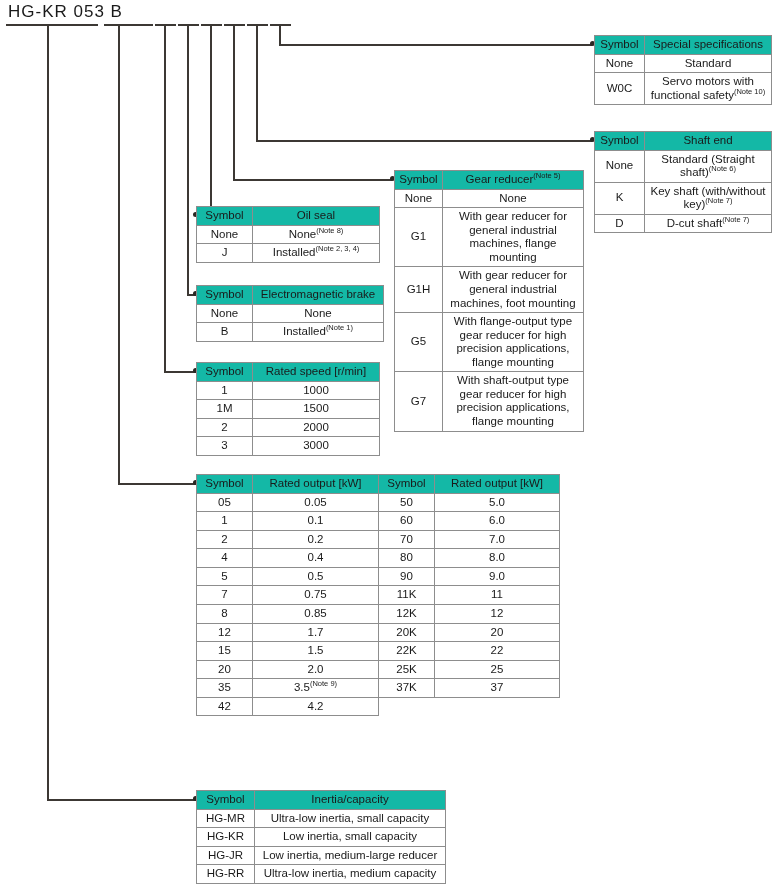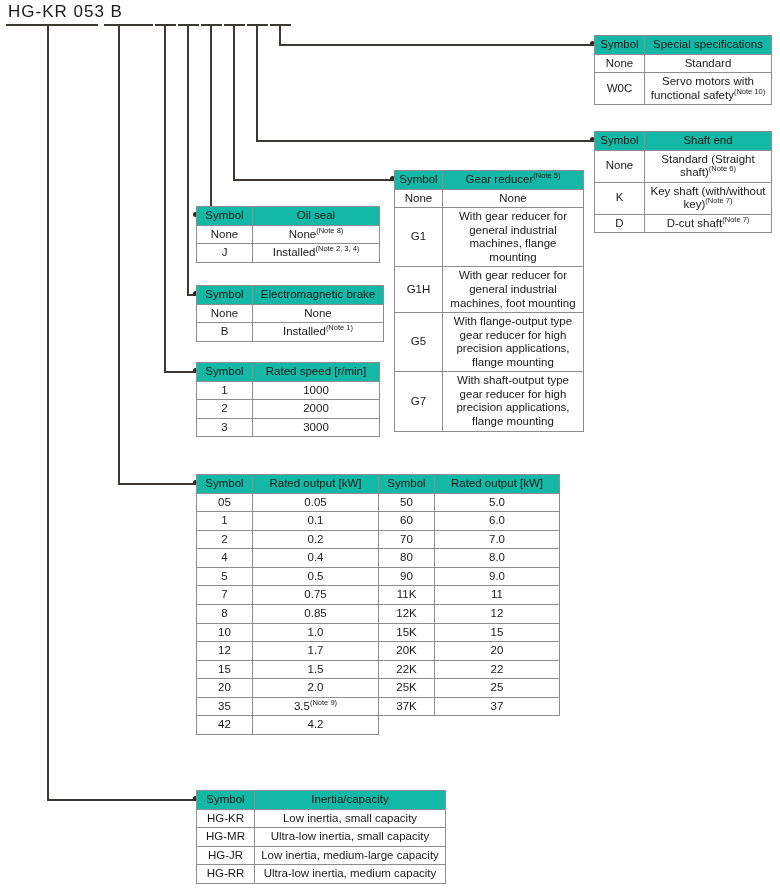--- a/index.html
+++ b/index.html
@@ -224,20 +224,24 @@
     <th>Symbol</th>
     <th>Rated speed [r/min]</th>
   </tr>
     </thead>
   <tbody>
       <tr>
         <td class="sym">1</td>
         <td>1000</td>
       </tr>
       <tr>
+        <td class="sym">1M</td>
+        <td>1500</td>
+      </tr>
+      <tr>
         <td class="sym">2</td>
         <td>2000</td>
       </tr>
       <tr>
         <td class="sym">3</td>
         <td>3000</td>
       </tr>
     </tbody>
 </table>
 
@@ -293,26 +297,20 @@
         <td class="sym">11K</td>
         <td>11</td>
       </tr>
       <tr>
         <td class="sym">8</td>
         <td>0.85</td>
         <td class="sym">12K</td>
         <td>12</td>
       </tr>
       <tr>
-        <td class="sym">10</td>
-        <td>1.0</td>
-        <td class="sym">15K</td>
-        <td>15</td>
-      </tr>
-      <tr>
         <td class="sym">12</td>
         <td>1.7</td>
         <td class="sym">20K</td>
         <td>20</td>
       </tr>
       <tr>
         <td class="sym">15</td>
         <td>1.5</td>
         <td class="sym">22K</td>
         <td>22</td>
@@ -344,29 +342,29 @@
       <col>
     </colgroup>
   <thead>
       <tr>
     <th>Symbol</th>
     <th>Inertia/capacity</th>
   </tr>
     </thead>
   <tbody>
       <tr>
+        <td class="sym">HG-MR</td>
+        <td>Ultra-low inertia, small capacity</td>
+      </tr>
+      <tr>
         <td class="sym">HG-KR</td>
         <td>Low inertia, small capacity</td>
       </tr>
       <tr>
-        <td class="sym">HG-MR</td>
-        <td>Ultra-low inertia, small capacity</td>
-      </tr>
-      <tr>
         <td class="sym">HG-JR</td>
-        <td>Low inertia, medium-large capacity</td>
+        <td>Low inertia, medium-large reducer</td>
       </tr>
       <tr>
         <td class="sym">HG-RR</td>
         <td>Ultra-low inertia, medium capacity</td>
       </tr>
     </tbody>
 </table>
 
 </body></html>

